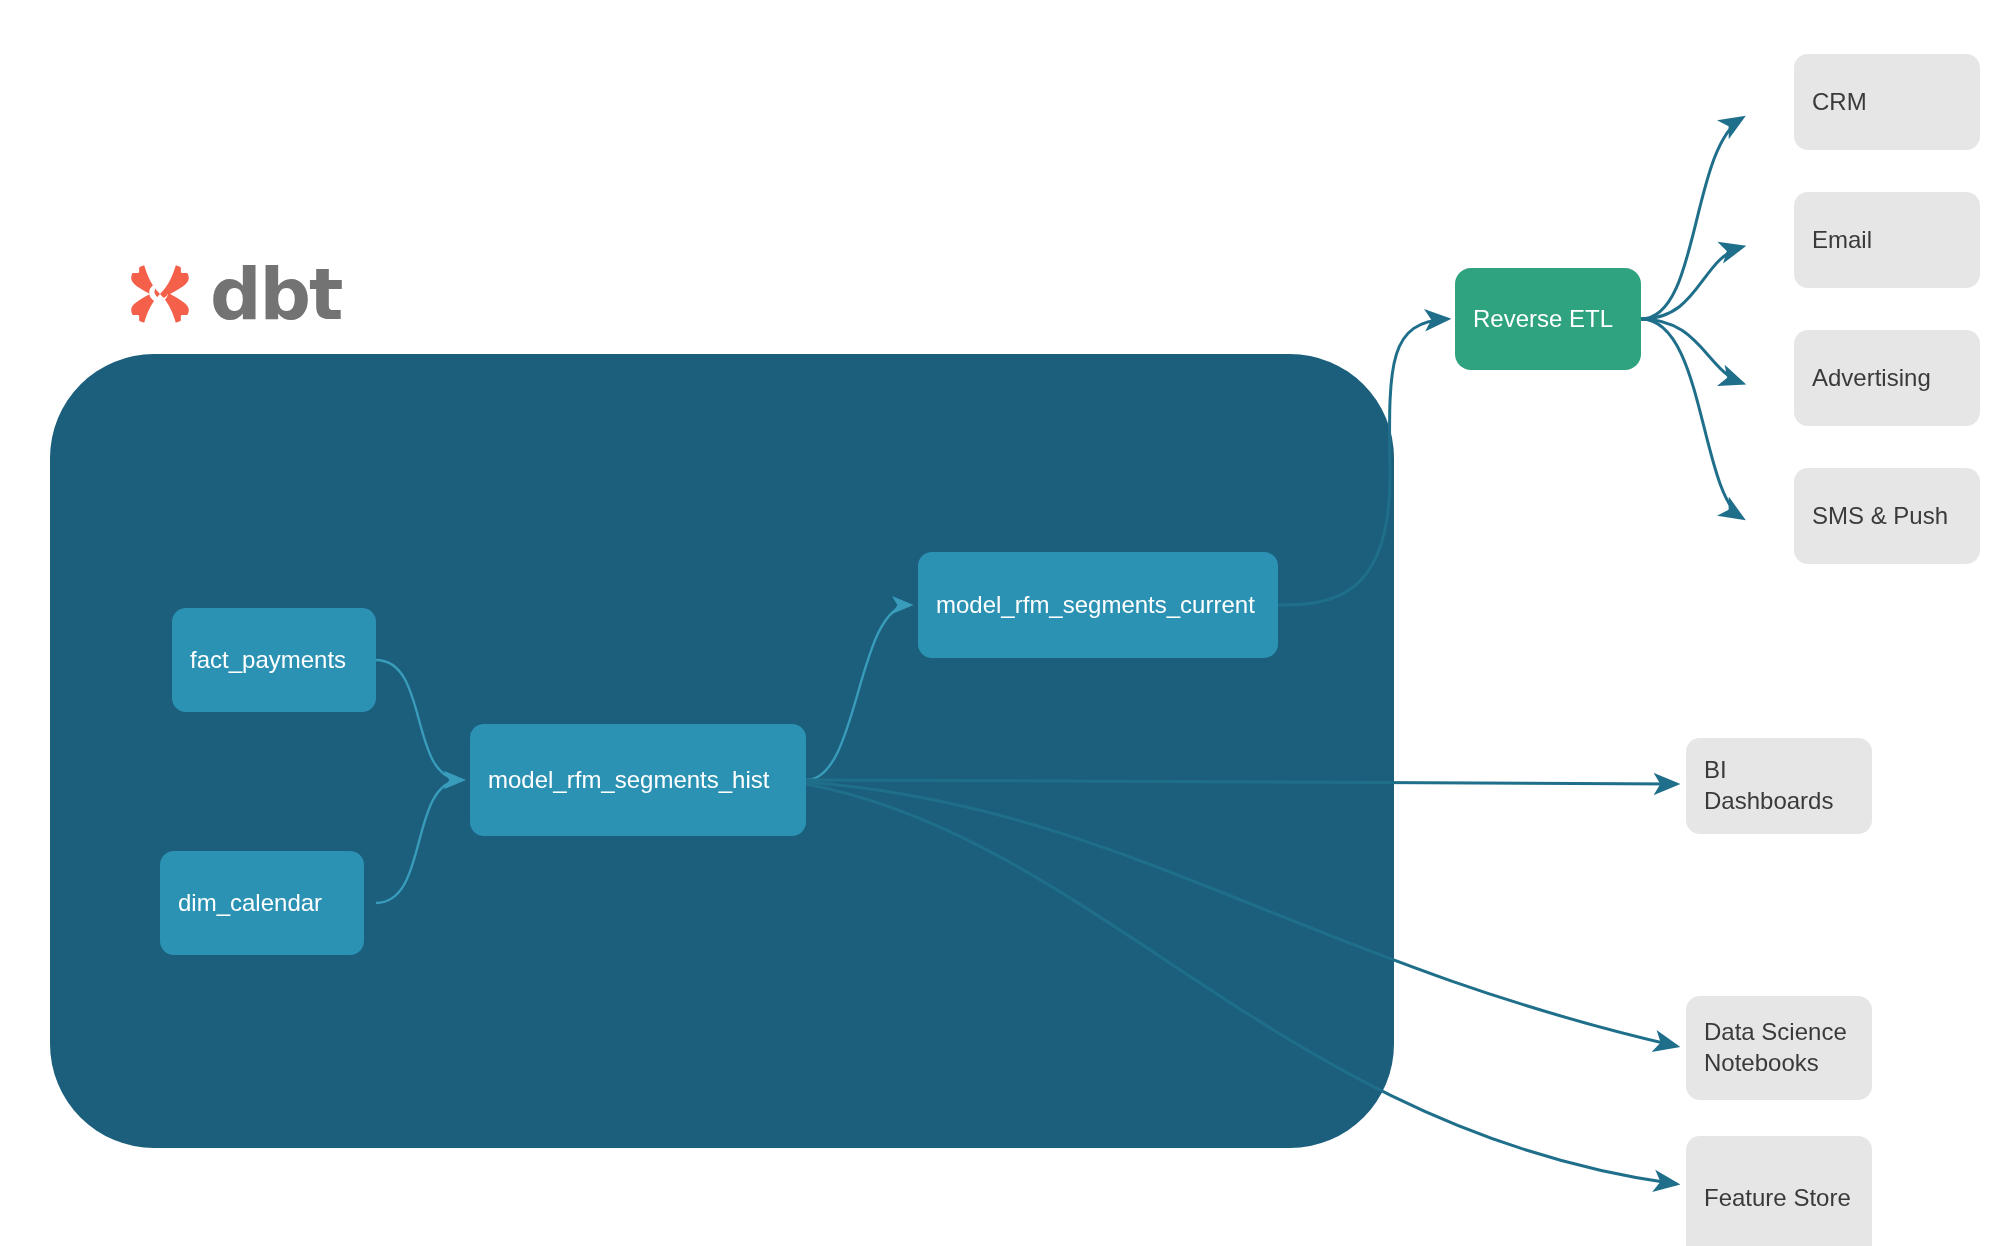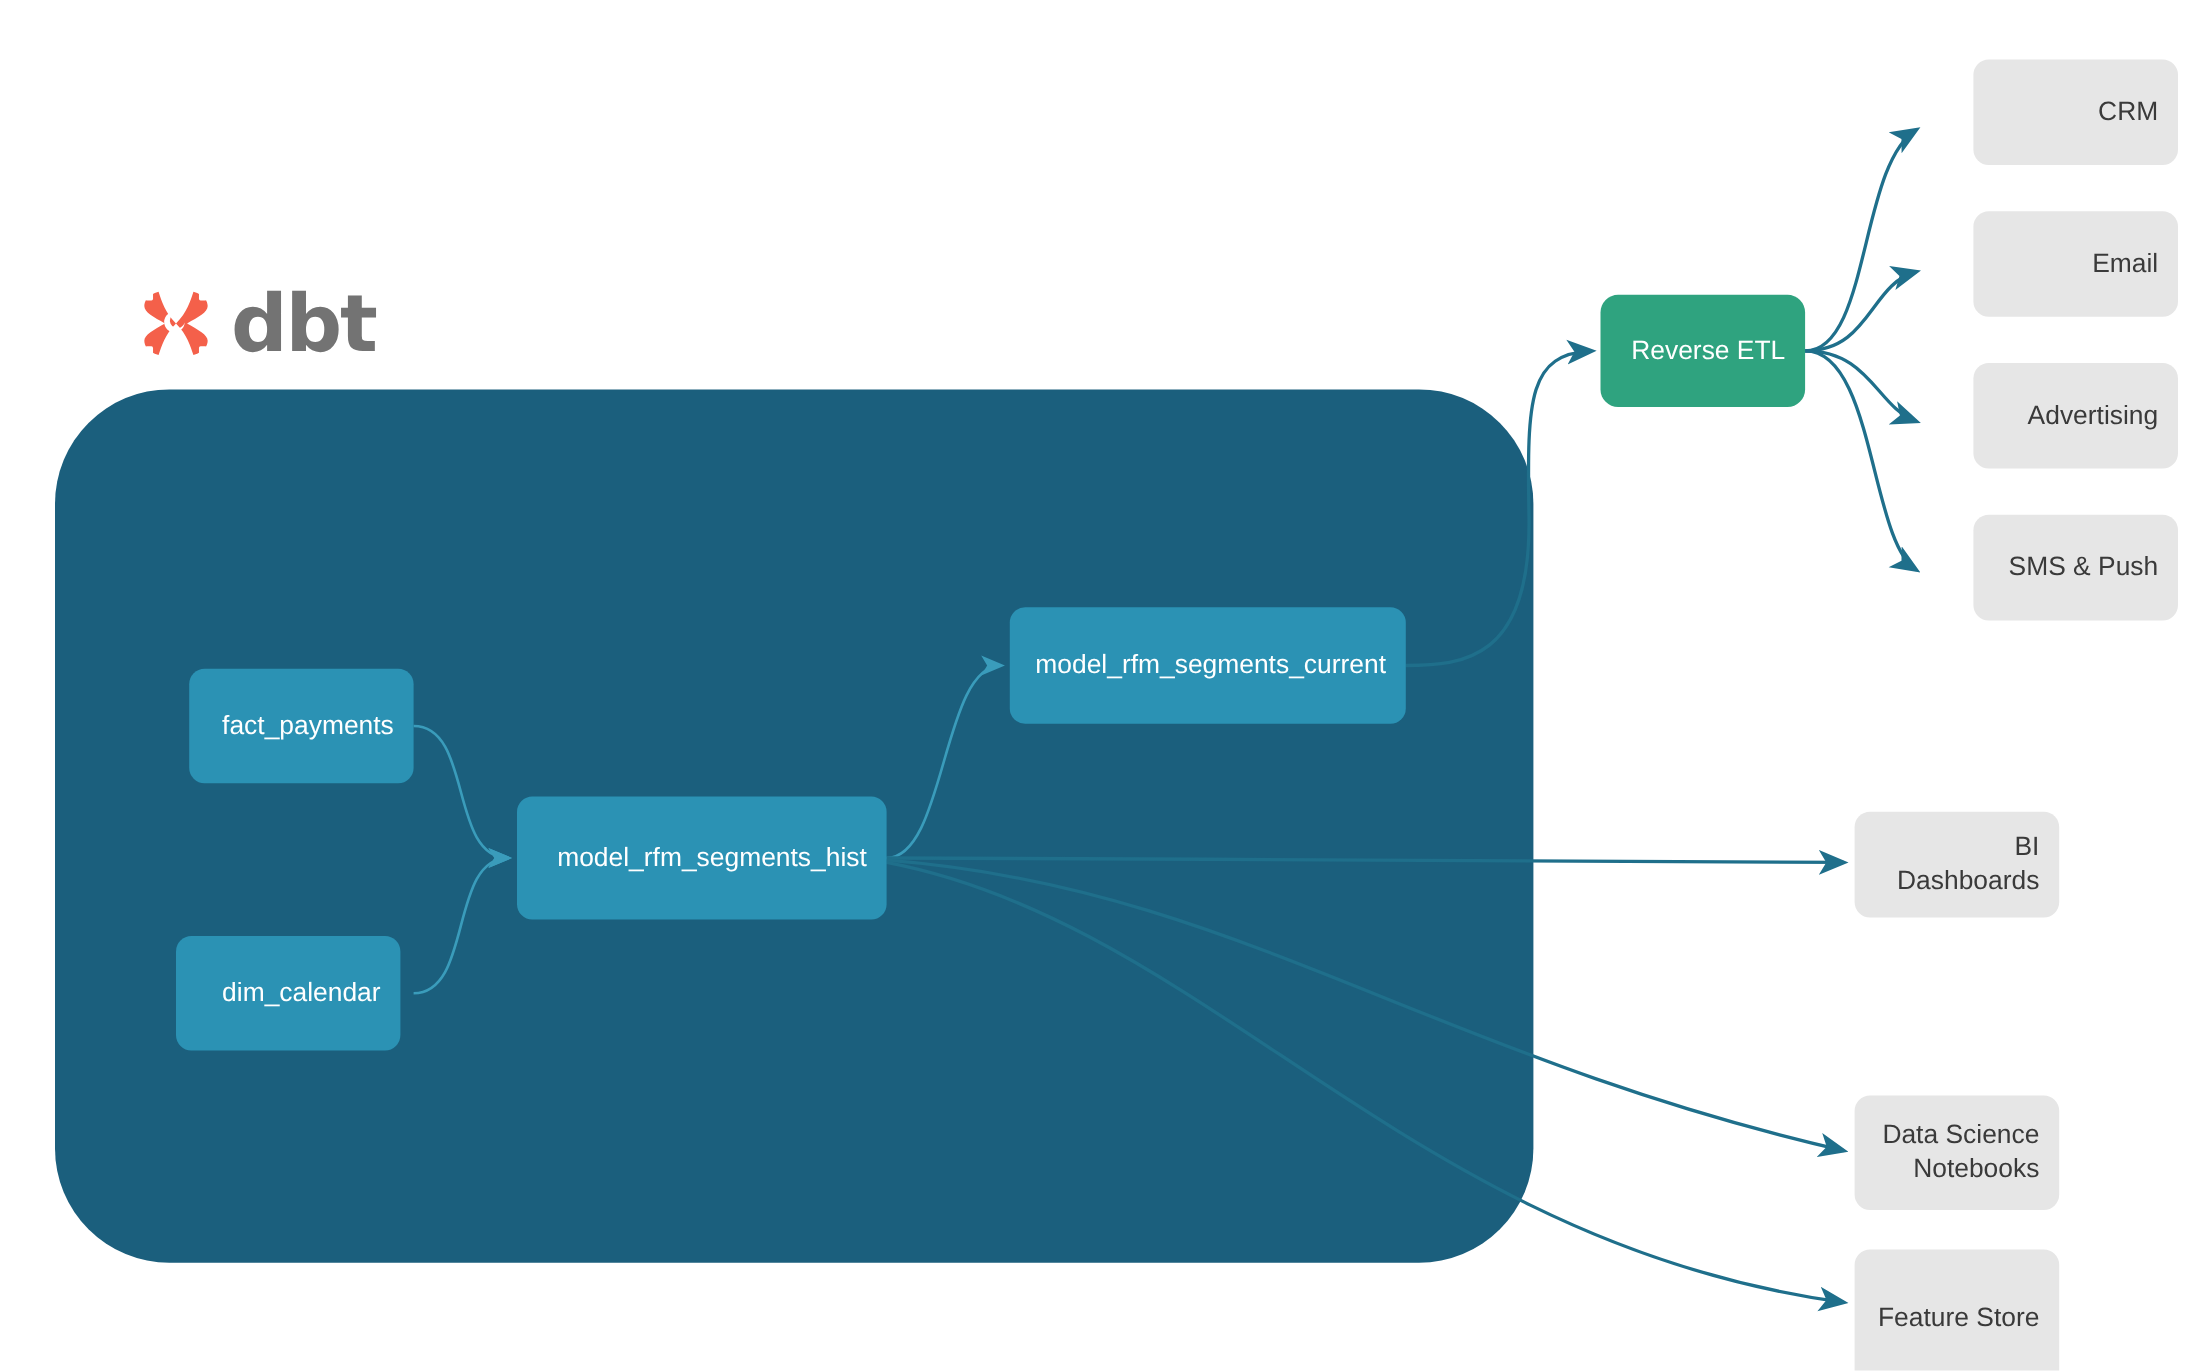--- a/index.html
+++ b/index.html
@@ -70,21 +70,21 @@
   .node {
     position: absolute;
     box-sizing: border-box;
     display: flex;
     align-items: center;
     border-radius: 14px;
     padding: 0 18px;
   }
   .node span {
     width: 100%;
-    text-align: right;
+    text-align: left;
     line-height: 1.28;
   }
 
   .node-model {
     background: #2b92b4;
     color: #ffffff;
     font-size: 24px;
   }
   .node-etl {
     background: #2fa37f;

